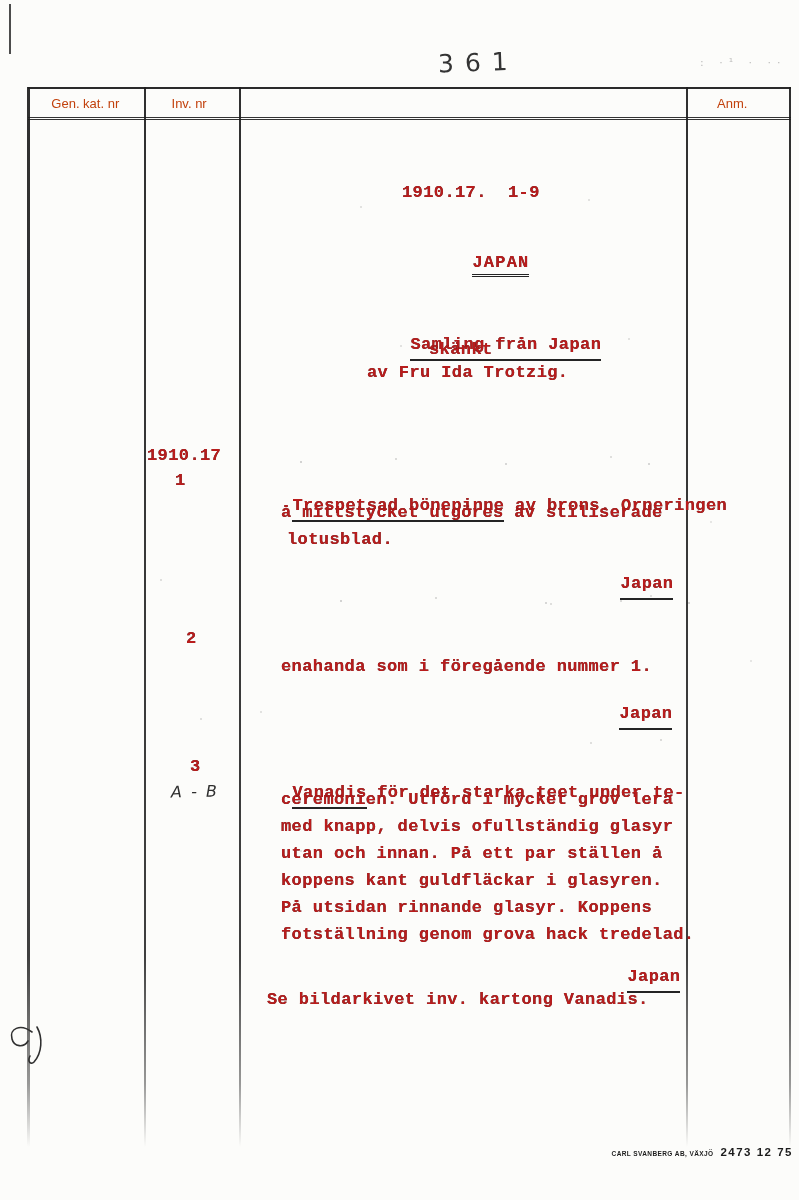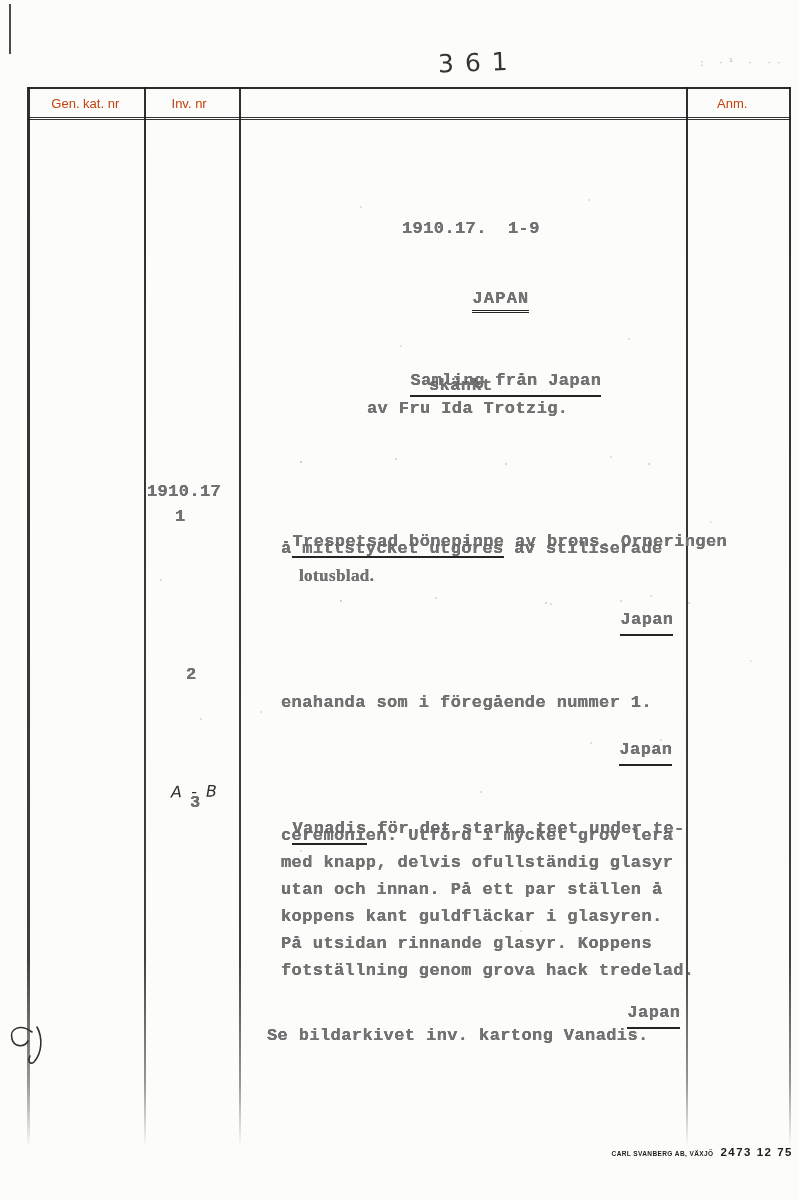--- a/index.html
+++ b/index.html
@@ -10,24 +10,23 @@
     background:#fcfcfa;
     overflow:hidden;
     font-family:"Liberation Mono", monospace;
     color:#1e1e1e;
   }
   
   .typed {
     position:absolute;
     font:700 17px/1.2 "Liberation Mono", monospace;
     letter-spacing:.4px;
-    color:#737373;
+    color:#b91c1c;
     white-space:pre;
     text-shadow:0 0 .5px rgba(25,25,25,.85);
-    margin-top:36px;
   }
   .u   { border-bottom:2px solid #242424; padding-bottom:5px; }
   .u-strong { border-bottom:3px double #242424; padding-bottom:2px; letter-spacing:1.2px; }
   
   .hand {
     position:absolute;
     font-family:"DejaVu Sans", sans-serif;
     color:#3c3c3c;
     font-weight:400;
   }
@@ -136,21 +135,21 @@
   <div class="typed" style="left:429px; top:340px;">skänkt</div>
   <div class="typed" style="left:367px; top:363px;">av Fru Ida Trotzig.</div>
 
   <div class="typed" style="left:147px; top:446px;">1910.17</div>
 
   <div class="typed" style="left:175px; top:471px;">1</div>
   <div class="typed" style="left:250px; top:476px;">
     <span class="u">Trespetsad bönepinne</span><span> av brons. Orneringen</span>
   </div>
   <div class="typed" style="left:281px; top:503px;">å mittstycket utgöres av stiliserade</div>
-  <div class="typed" style="left:299px; top:530px;font-family:Liberation Serif, serif;">lotusblad.</div>
+  <div class="typed" style="left:287px; top:530px;">lotusblad.</div>
   <div class="typed" style="left:578px; top:554px;">
     <span class="u">Japan</span>
   </div>
 
   <div class="typed" style="left:186px; top:629px;">2</div>
   <div class="typed" style="left:281px; top:657px;">enahanda som i föregående nummer 1.</div>
   <div class="typed" style="left:577px; top:684px;">
     <span class="u">Japan</span>
   </div>
 

